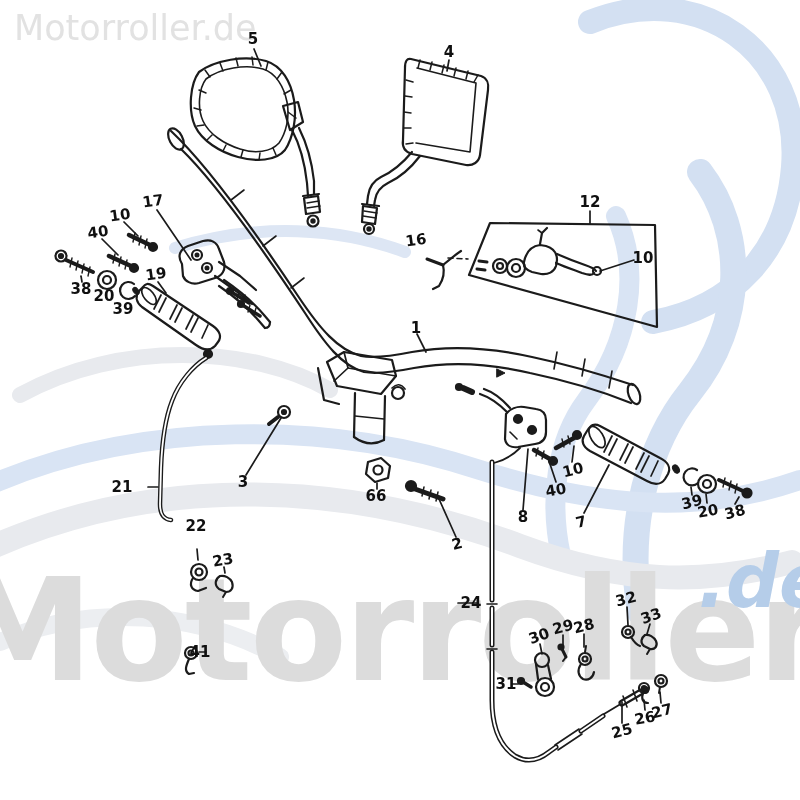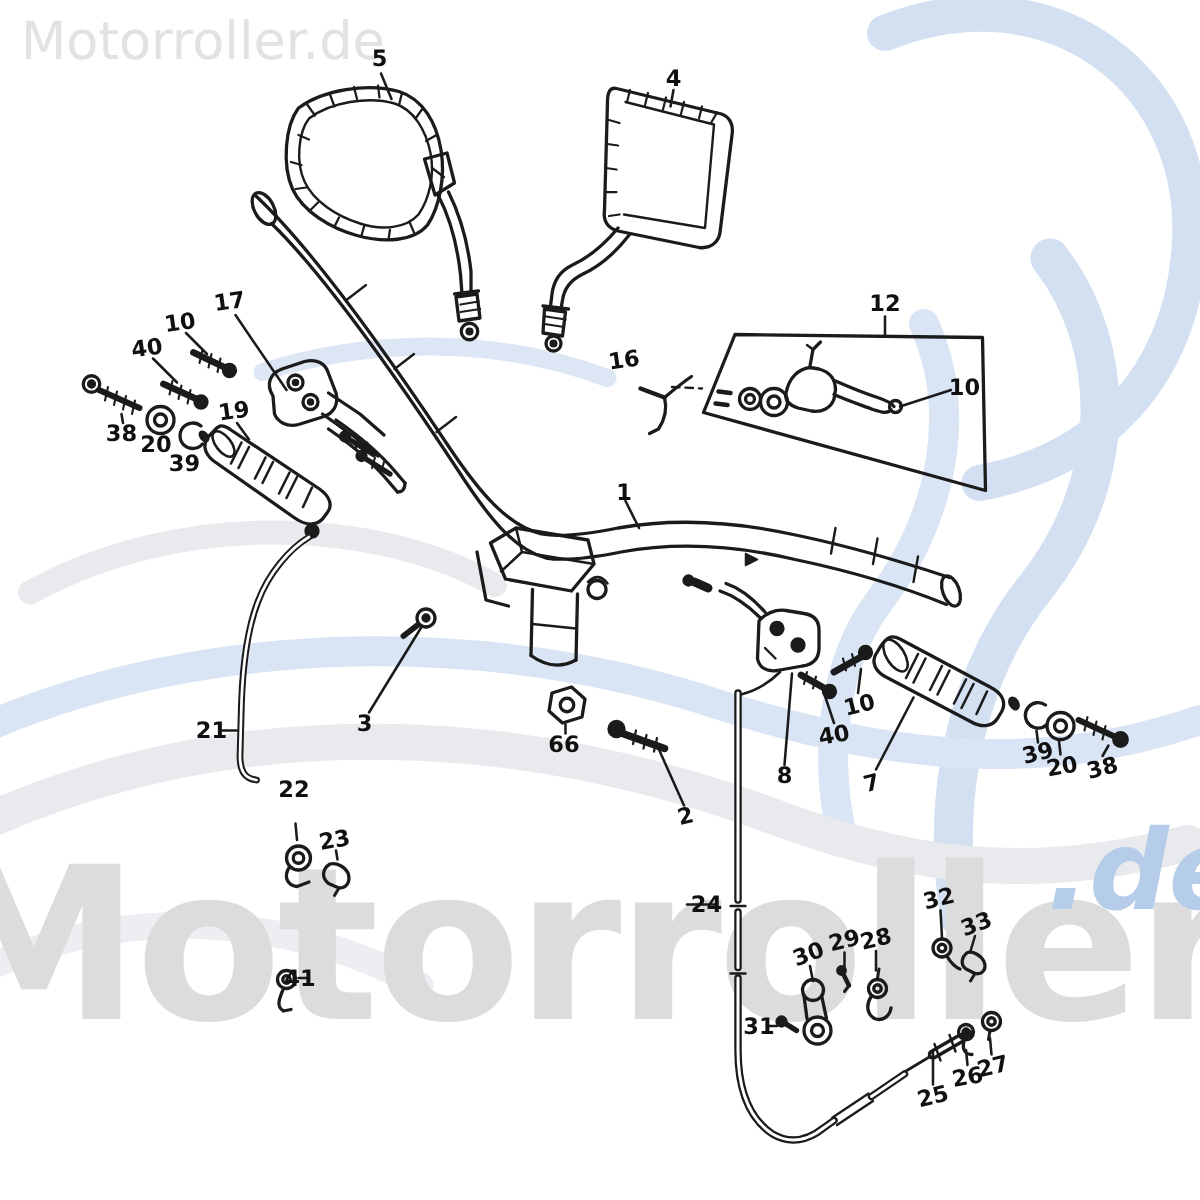--- a/index.html
+++ b/index.html
@@ -462,21 +462,21 @@
     <span class="callout" style="left: 416px; top: 240px; transform: translate(-50%, -50%) rotate(-8deg);">16</span>
     <span class="callout" style="left: 643px; top: 258px; transform: translate(-50%, -50%) rotate(0deg);">10</span>
     <span class="callout" style="left: 153px; top: 201px; transform: translate(-50%, -50%) rotate(-8deg);">17</span>
     <span class="callout" style="left: 120px; top: 215px; transform: translate(-50%, -50%) rotate(-8deg);">10</span>
     <span class="callout" style="left: 98px; top: 232px; transform: translate(-50%, -50%) rotate(-8deg);">40</span>
     <span class="callout" style="left: 81px; top: 289px; transform: translate(-50%, -50%) rotate(0deg);">38</span>
     <span class="callout" style="left: 104px; top: 296px; transform: translate(-50%, -50%) rotate(0deg);">20</span>
     <span class="callout" style="left: 123px; top: 309px; transform: translate(-50%, -50%) rotate(0deg);">39</span>
     <span class="callout" style="left: 156px; top: 274px; transform: translate(-50%, -50%) rotate(-8deg);">19</span>
     <span class="callout" style="left: 416px; top: 328px; transform: translate(-50%, -50%) rotate(0deg);">1</span>
-    <span class="callout" style="left: 141px; top: 487px; transform: translate(-50%, -50%) rotate(0deg);">21</span>
+    <span class="callout" style="left: 122px; top: 487px; transform: translate(-50%, -50%) rotate(0deg);">21</span>
     <span class="callout" style="left: 243px; top: 482px; transform: translate(-50%, -50%) rotate(0deg);">3</span>
     <span class="callout" style="left: 376px; top: 496px; transform: translate(-50%, -50%) rotate(0deg);">66</span>
     <span class="callout" style="left: 457px; top: 544px; transform: translate(-50%, -50%) rotate(-14deg);">2</span>
     <span class="callout" style="left: 523px; top: 517px; transform: translate(-50%, -50%) rotate(0deg);">8</span>
     <span class="callout" style="left: 573px; top: 470px; transform: translate(-50%, -50%) rotate(-14deg);">10</span>
     <span class="callout" style="left: 556px; top: 490px; transform: translate(-50%, -50%) rotate(-10deg);">40</span>
     <span class="callout" style="left: 581px; top: 522px; transform: translate(-50%, -50%) rotate(-14deg);">7</span>
     <span class="callout" style="left: 692px; top: 502px; transform: translate(-50%, -50%) rotate(-14deg);">39</span>
     <span class="callout" style="left: 708px; top: 511px; transform: translate(-50%, -50%) rotate(-10deg);">20</span>
     <span class="callout" style="left: 735px; top: 512px; transform: translate(-50%, -50%) rotate(-14deg);">38</span>

